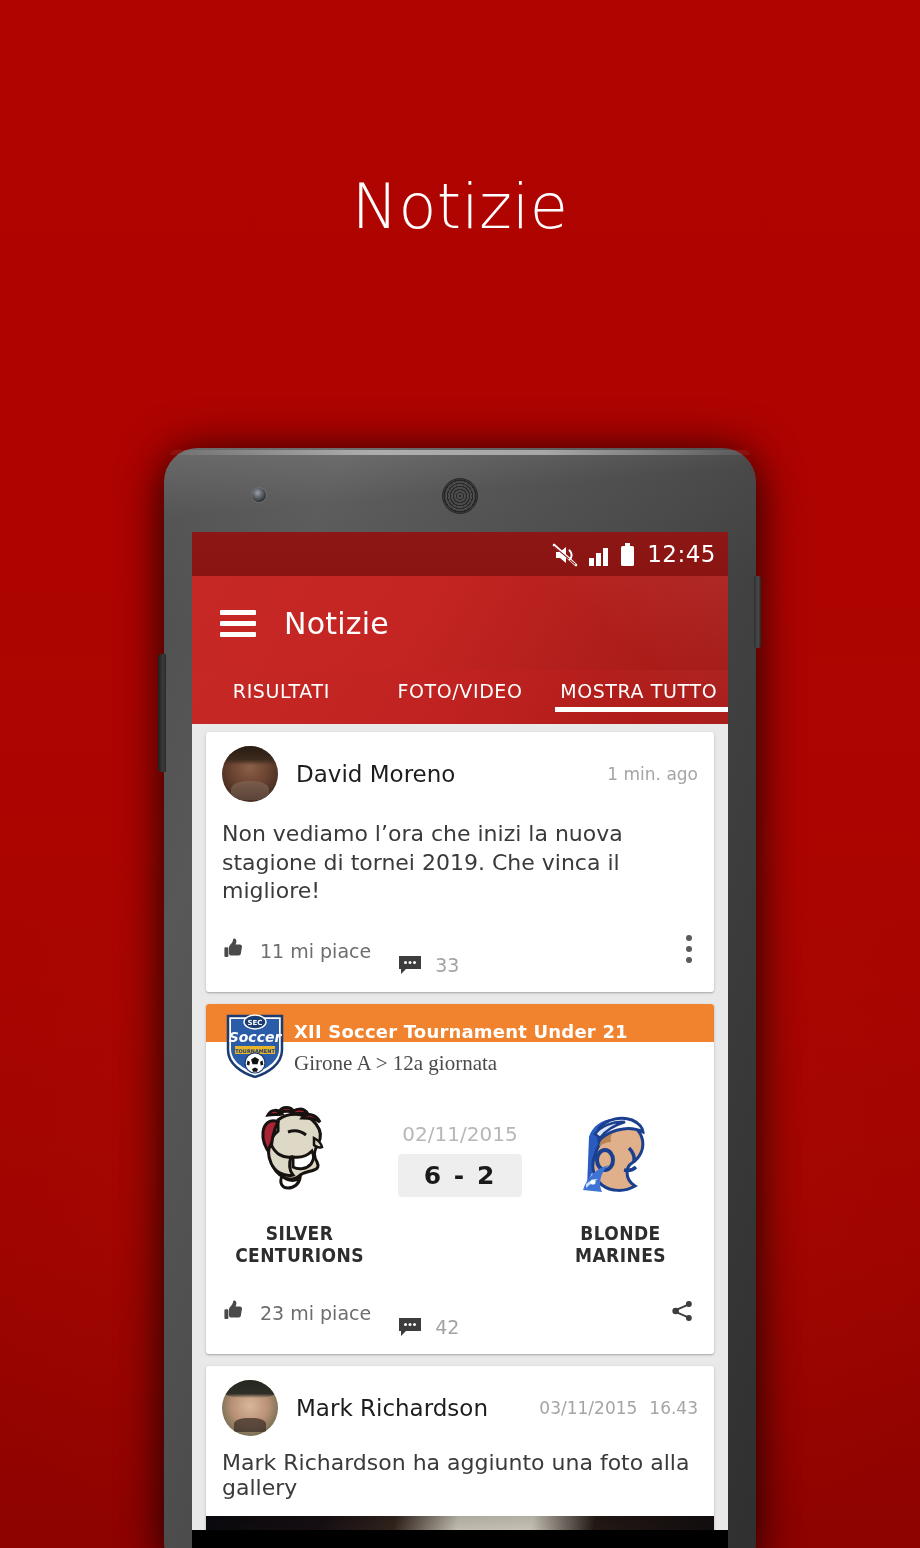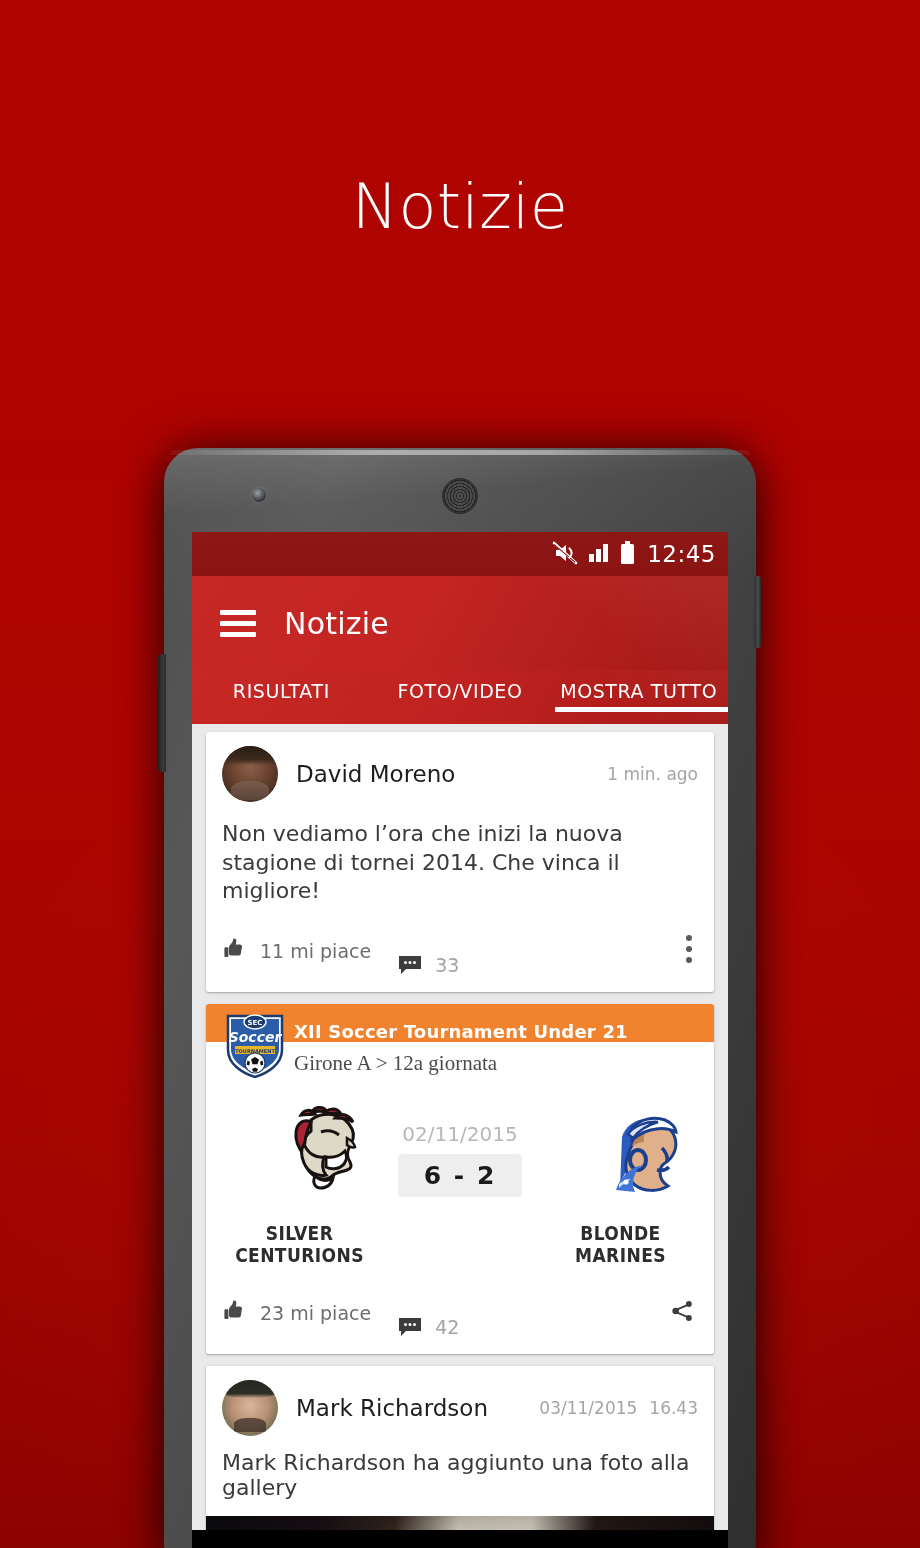--- a/index.html
+++ b/index.html
@@ -91,21 +91,21 @@
 
   
   #status-bar {
     position: relative;
     height: 44px;
     background: linear-gradient(180deg, #8c1715 0%, #8a1412 100%);
     display: flex; align-items: center; justify-content: flex-end;
     padding-right: 12px;
     color: #fff;
   }
-  #status-icons { display: flex; align-items: flex-start; gap: 10px; }
+  #status-icons { display: flex; align-items: flex-end; gap: 10px; }
   .sb-icon { display: block; }
   #status-time { font-size: 23px; font-weight: 400; letter-spacing: 0.5px;
     font-family: "DejaVu Sans", sans-serif; margin-left: 2px; }
 
   
   #app-bar {
     position: relative;
     height: 94px;
     background: linear-gradient(120deg, #c62825 0%, #c42522 42%, #b21f1c 72%, #a31916 100%);
     display: flex; align-items: center;
@@ -246,21 +246,21 @@
     margin-left: 88px;
     color: #4a4a4a; font-size: 21px;
     font-family: Liberation Serif, serif;
   }
   .tourn-badge {
     position: absolute; left: 18px; top: 6px;
     width: 62px; height: 68px;
     z-index: 3;
   }
   .match-body { display:flex; align-items:flex-start; padding: 18px 8px 6px 8px; }
-  .team { flex: 1 1 0; display:flex; flex-direction:column; align-items:flex-end; }
+  .team { flex: 1 1 0; display:flex; flex-direction:column; align-items:center; }
   .team-logo { width: 104px; height: 104px; }
   .team-name {
     margin-top: 14px; font-size: 19px; color: #2d2d2d; font-weight: 600;
     letter-spacing: 0.4px; text-align:center;
     font-family: "DejaVu Sans Condensed","DejaVu Sans", sans-serif;
   }
   .scorebox { flex: 0 0 150px; display:flex; flex-direction:column; align-items:center; padding-top: 18px; }
   .match-date { font-size: 20px; color: #b7b7b7; font-family: "DejaVu Sans", sans-serif; }
   .score {
     margin-top: 8px;
@@ -356,21 +356,21 @@
       </div>
 
       <div id="feed">
 
         <div class="card">
           <div class="post-head">
             <div class="avatar a1"></div>
             <div class="post-name">David Moreno</div>
             <div class="post-time">1 min. ago</div>
           </div>
-          <div class="post-body">Non vediamo l’ora che inizi la nuova stagione di tornei 2014. Che vinca il migliore!</div>
+          <div class="post-body">Non vediamo l’ora che inizi la nuova stagione di tornei 2019. Che vinca il migliore!</div>
           <div class="actions">
             <div class="act">
               <svg width="26" height="26" viewBox="0 0 26 26">
                 <path d="M7 11.5c0-1 .6-1.9 1.3-2.7 1.4-1.6 2.6-3 2.8-5.3.05-.6.5-1 1.1-1 1.3 0 2.2 1 2.2 2.6 0 1.2-.35 2.3-.8 3.3h4.3c1.3 0 2.3 1 2.1 2.3l-1.2 7.1c-.17 1-1 1.7-2 1.7H9.3c-1.2 0-2.3-.9-2.3-2.1z" fill="#4a4a4a"></path>
                 <rect x="2.4" y="11.3" width="4" height="9.8" rx="1.1" fill="#4a4a4a"></rect>
               </svg>
               <span class="act-label">11 mi piace</span>
             </div>
             <div class="act comments">
               <svg width="26" height="22" viewBox="0 0 26 22">

